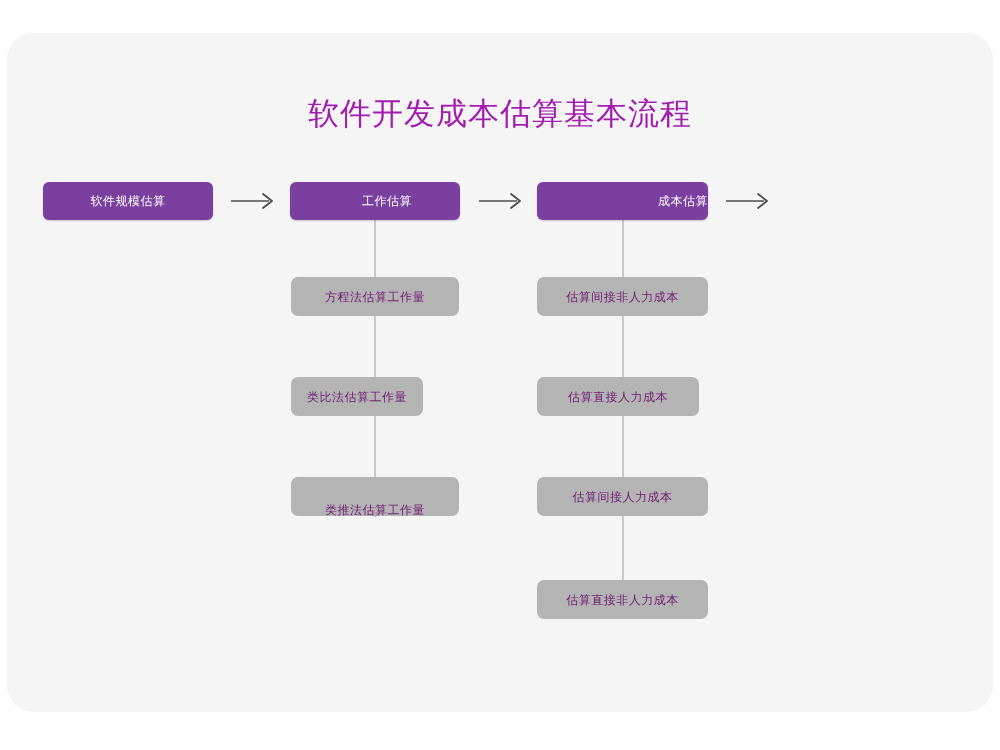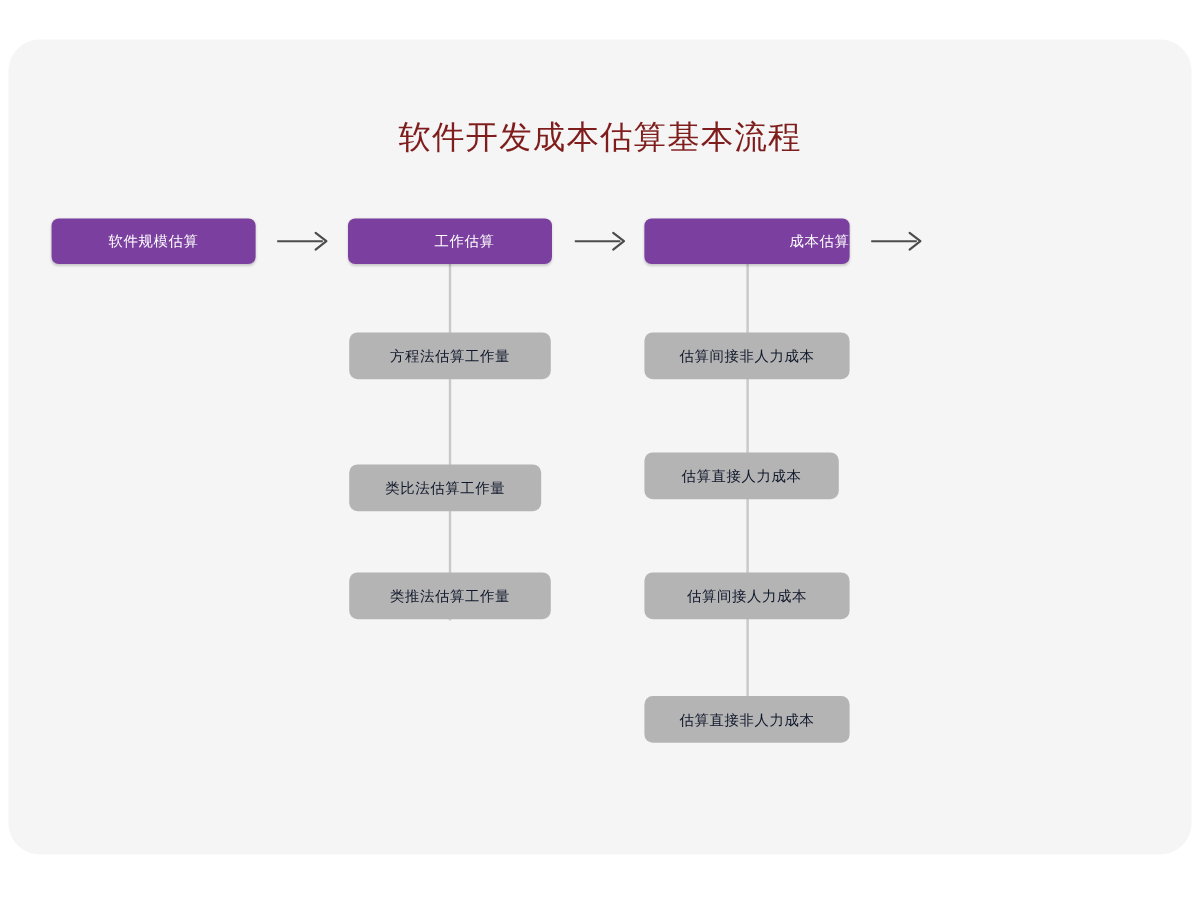--- a/index.html
+++ b/index.html
@@ -32,23 +32,23 @@
     background: #f5f5f5;
     border-radius: 26px;
   }
 
   .title {
     position: absolute;
     left: 0;
     top: 93px;
     width: 1000px;
     text-align: center;
-    font-size: 27px;
+    font-size: 31px;
     line-height: 42px;
-    color: #7f1d1d;
+    color: #a21caf;
     letter-spacing: 1px;
     white-space: nowrap;
   }
 
   
   .node {
     position: absolute;
     box-sizing: border-box;
     display: flex;
     align-items: center;
@@ -64,21 +64,21 @@
   .node.primary {
     background: #7b3fa0;
     height: 38px;
     box-shadow: 0 1px 2px rgba(0,0,0,0.18);
   }
 
   .node.secondary {
     background: #b4b4b4;
     height: 39px;
     border-radius: 7px;
-    color: #0f172a;
+    color: #701a75;
     font-family: Liberation Serif, serif;
   }
 
   
   .vline {
     position: absolute;
     width: 2px;
     background: #c9c9c9;
   }
 
@@ -133,25 +133,25 @@
     <svg width="46" height="20" viewBox="0 0 46 20">
       <line x1="1" y1="10" x2="39" y2="10" stroke="#4c4c4c" stroke-width="1.6"></line>
       <polyline points="33,3 42,10 33,17" fill="none" stroke="#4c4c4c" stroke-width="1.8" stroke-linecap="round" stroke-linejoin="round"></polyline>
     </svg>
   </div>
 
   <div class="node secondary" style="left:291px; top:277px; width:168px;">
     <span>方程法估算工作量</span>
   </div>
 
-  <div class="node secondary" style="left:291px; top:387px; width:160px;">
+  <div class="node secondary" style="left:291px; top:377px; width:132px;">
     <span>类比法估算工作量</span>
   </div>
 
-  <div class="node secondary" style="left:291px; top:477px; width:168px;">
+  <div class="node secondary" style="left:291px; top:477px; width:168px;align-items:flex-end;">
     <span>类推法估算工作量</span>
   </div>
 
   <div class="node secondary" style="left:537px; top:277px; width:171px;">
     <span>估算间接非人力成本</span>
   </div>
 
   <div class="node secondary" style="left:537px; top:377px; width:162px;">
     <span>估算直接人力成本</span>
   </div>

